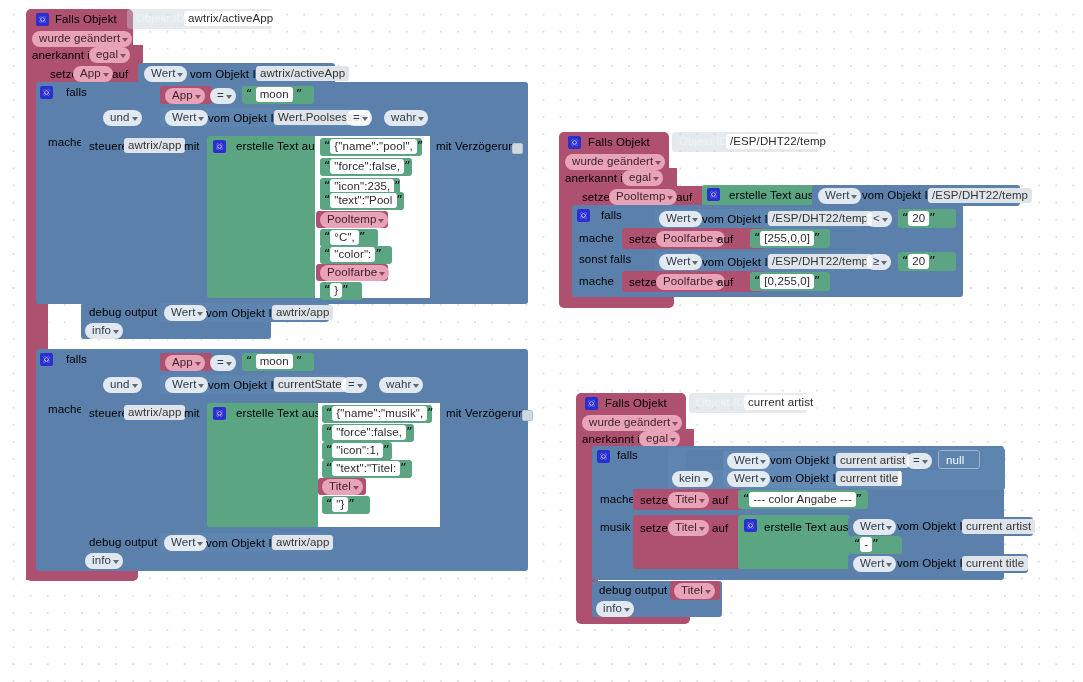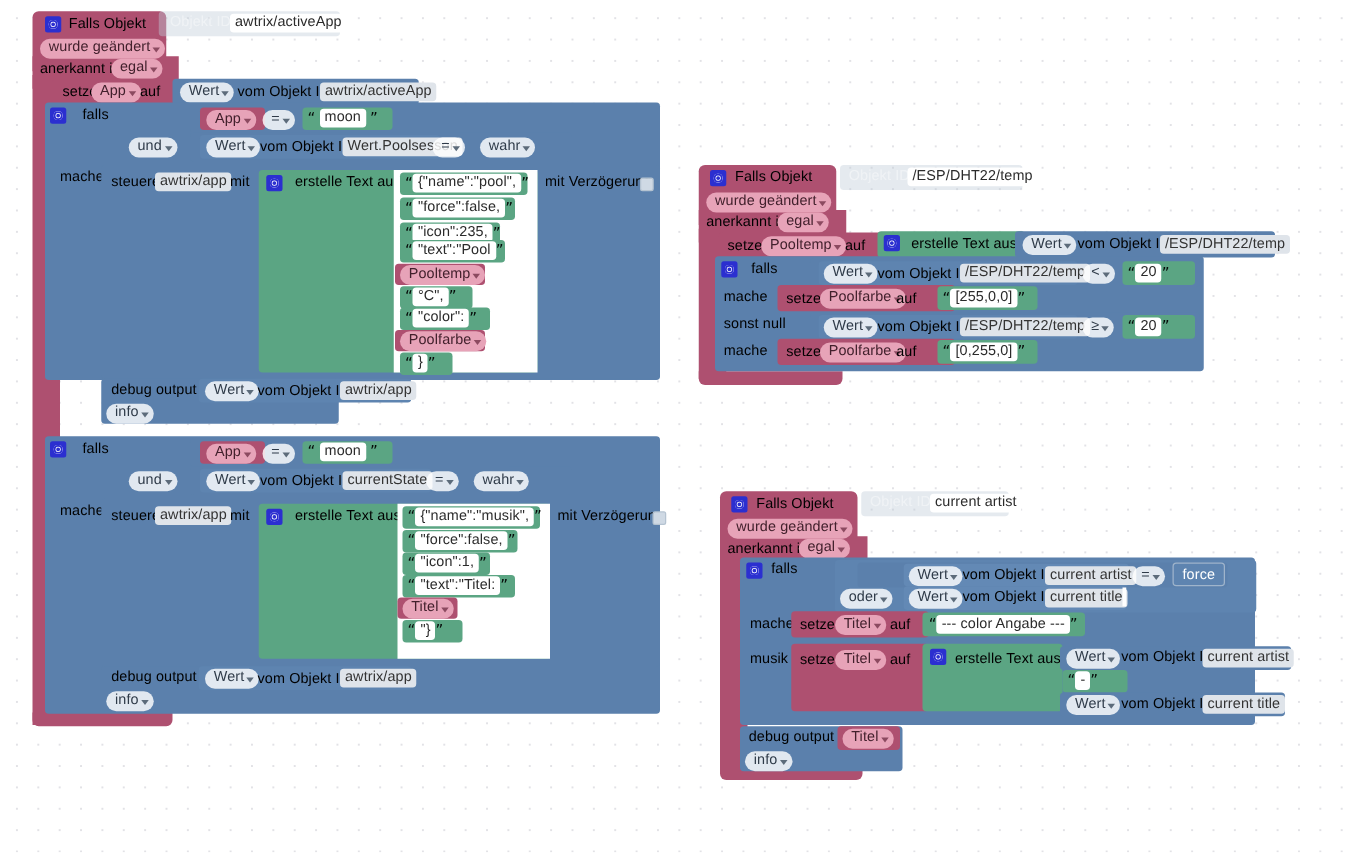--- a/index.html
+++ b/index.html
@@ -426,21 +426,21 @@
   <div class="blk lbl" style="left:629px; top:234px;">setze</div>
   <div class="blk lbl" style="left:656px; top:231px;">
     <span class="dd pink">Poolfarbe</span>
   </div>
   <div class="blk lbl" style="left:717px; top:234px;">auf</div>
   <div class="blk txt" style="left:750px; top:229px; width:80px; height:19px; border-radius:3px;"></div>
   <div class="blk lbl" style="left:754px; top:231px;">
     <span class="q">“</span><span class="field">[255,0,0]</span><span class="q">”</span>
   </div>
 
-  <div class="blk lbl" style="left:579px; top:254px;">sonst null</div>
+  <div class="blk lbl" style="left:579px; top:254px;">sonst falls</div>
   <div class="blk ctrl" style="left:648px; top:250px; width:312px; height:22px; border-radius:3px;"></div>
   <div class="blk ctrl" style="left:655px; top:252px; width:207px; height:19px; border-radius:3px; background:#5e84b0;"></div>
   <div class="blk lbl" style="left:659px; top:254px;">
     <span class="dd light">Wert</span>
   </div>
   <div class="blk lbl" style="left:702px; top:257px;">vom Objekt ID</div>
   <div class="blk lbl" style="left:768px; top:254px;">
     <span class="field dark">/ESP/DHT22/temp</span>
   </div>
   <div class="blk lbl" style="left:866px; top:254px;">
@@ -501,24 +501,24 @@
     <span class="dd light">Wert</span>
   </div>
   <div class="blk lbl" style="left:770px; top:455px;">vom Objekt ID</div>
   <div class="blk lbl" style="left:836px; top:453px;">
     <span class="field dark">current artist</span>
   </div>
   <div class="blk lbl" style="left:906px; top:453px;">
     <span class="dd light">=</span>
   </div>
   <div class="blk" style="left:938px; top:450px; width:42px; height:19px; border-radius:3px; background:#5e84b0; border:1px solid #9fb4cb;"></div>
-  <div class="blk lbl" style="left:946px; top:455px; color:#ffffff;">force</div>
+  <div class="blk lbl" style="left:946px; top:455px; color:#ffffff;">null</div>
 
   <div class="blk lbl" style="left:672px; top:471px;">
-    <span class="dd light">oder</span>
+    <span class="dd light">kein</span>
   </div>
   <div class="blk ctrl" style="left:723px; top:469px; width:178px; height:19px; border-radius:3px; background:#6389b5;"></div>
   <div class="blk lbl" style="left:727px; top:471px;">
     <span class="dd light">Wert</span>
   </div>
   <div class="blk lbl" style="left:770px; top:473px;">vom Objekt ID</div>
   <div class="blk lbl" style="left:836px; top:471px;">
     <span class="field dark">current title</span>
   </div>
   <div class="blk" style="left:898px; top:469px;">

